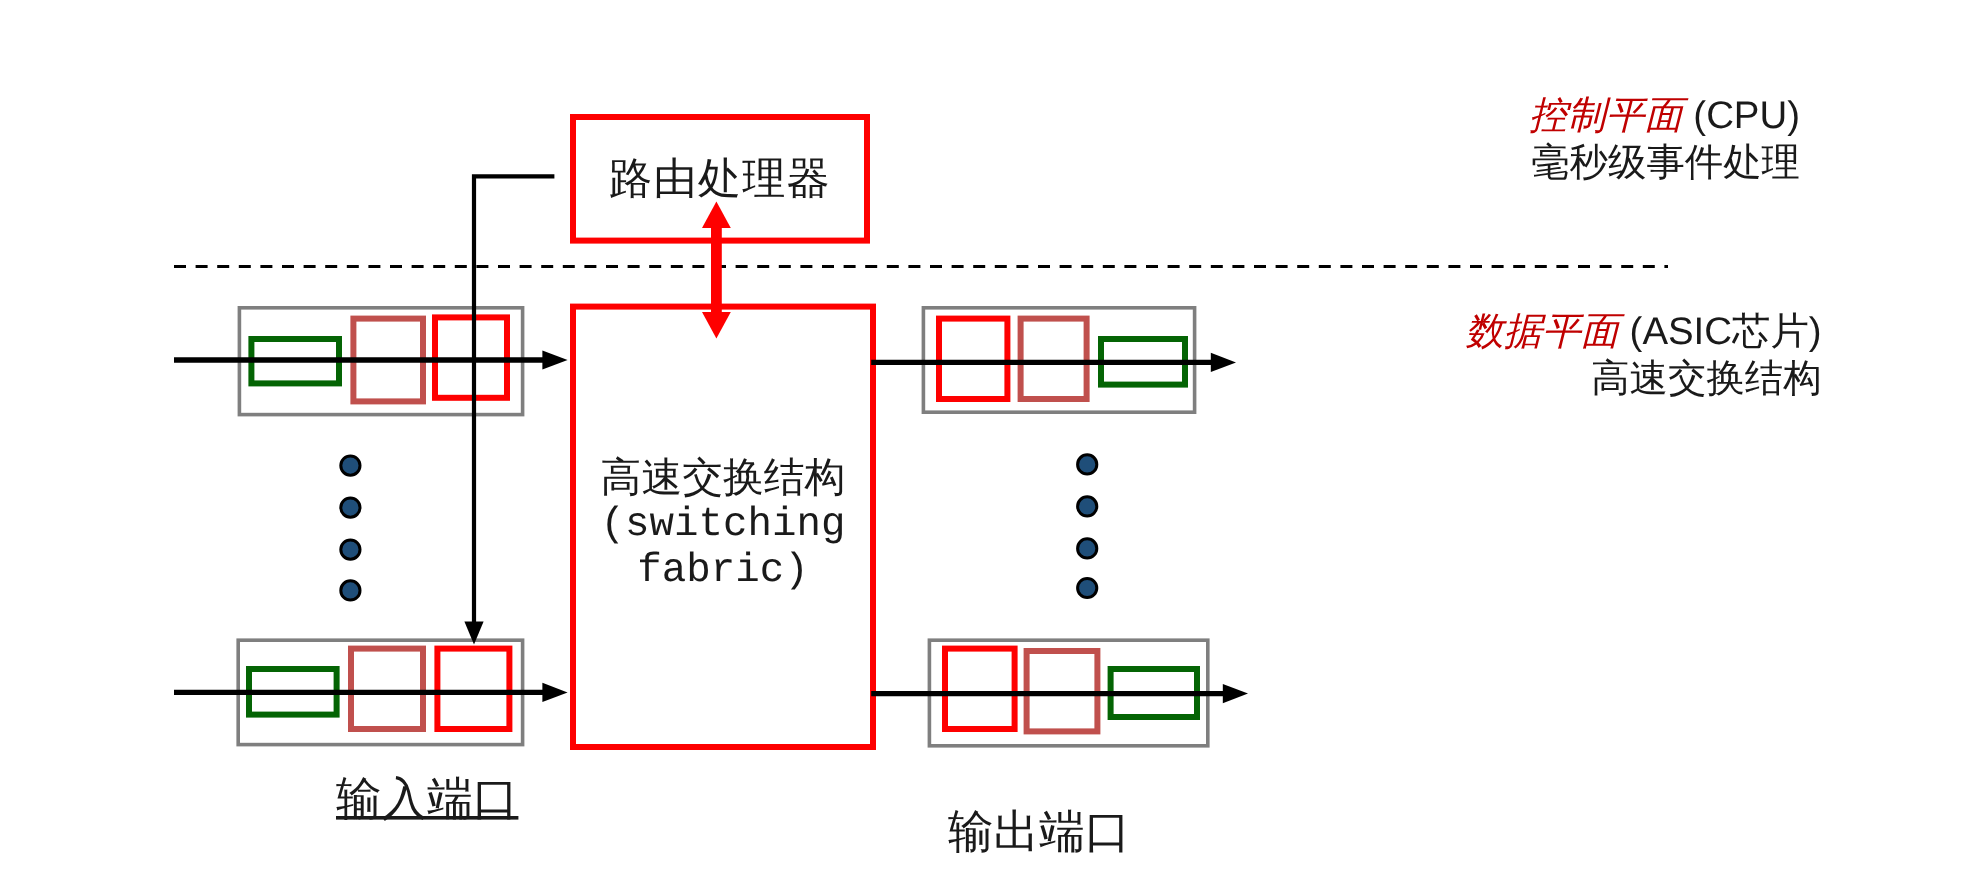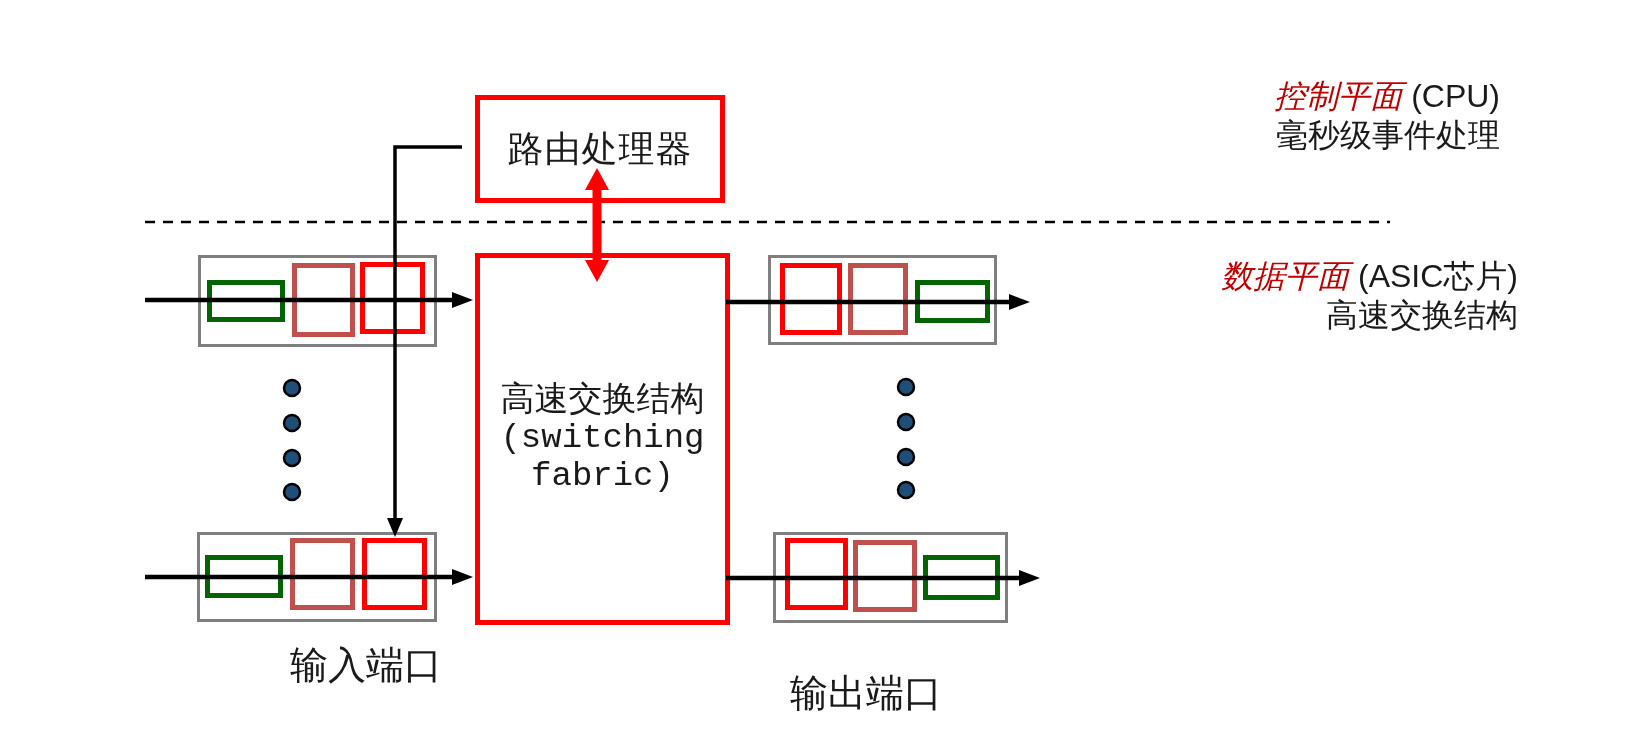--- a/index.html
+++ b/index.html
@@ -111,16 +111,16 @@
     <div>毫秒级事件处理</div>
   </div>
 
   <div class="abs annot" style="top:257px; right:133px;margin-left:36px;">
     <div>
       <span class="red-italic">数据平面</span><span> (ASIC芯片)</span>
     </div>
     <div>高速交换结构</div>
   </div>
 
-  <div class="abs port-label" style="left:246px; top:640px; width:240px;">输入端口</div>
+  <div class="abs port-label" style="left:236px; top:640px; width:240px;text-decoration:underline;">输入端口</div>
   <div class="abs port-label" style="left:746px; top:668px; width:240px;">输出端口</div>
 
 </div>
 
 </body></html>

